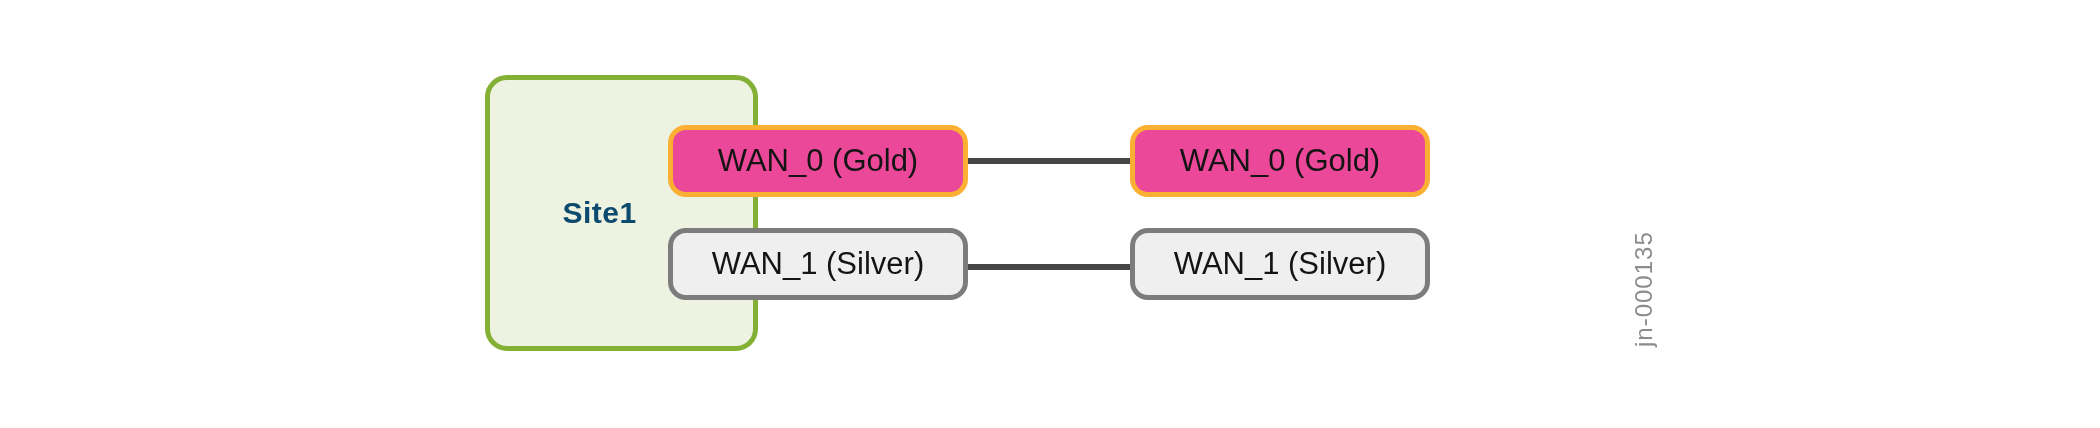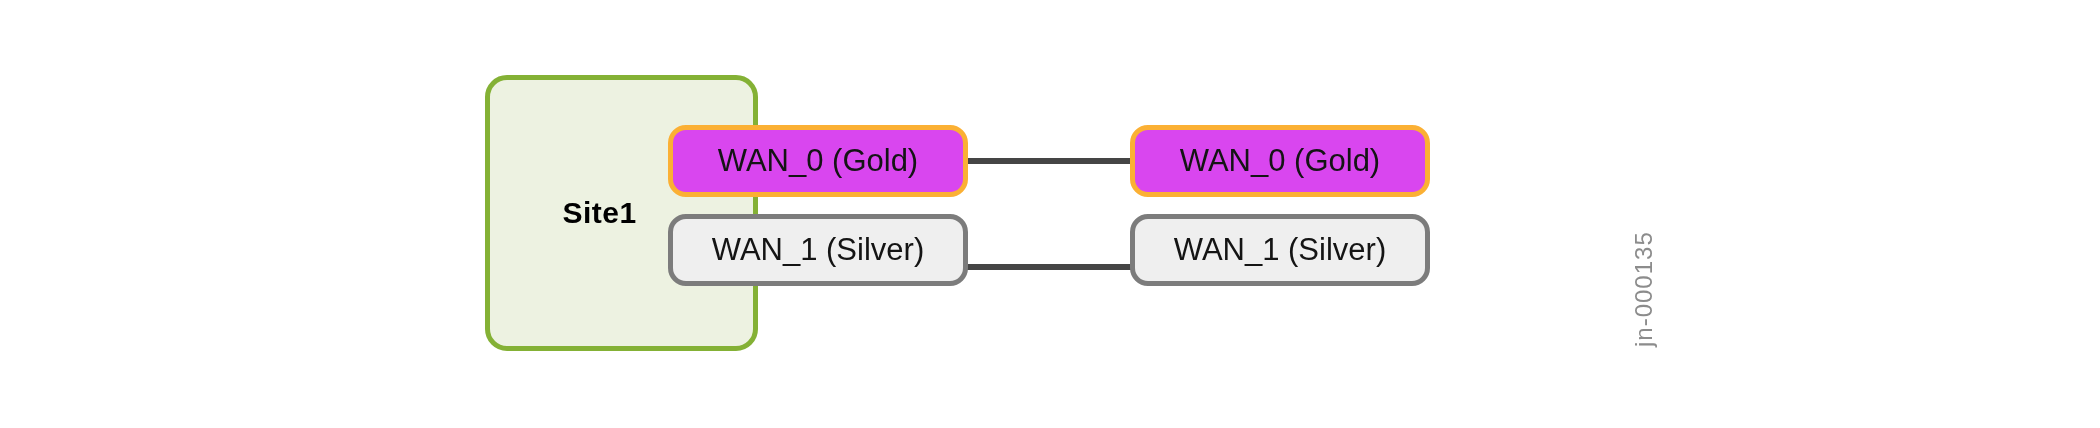--- a/index.html
+++ b/index.html
@@ -27,21 +27,21 @@
     z-index: 1;
     display: flex;
     align-items: center;
     justify-content: center;
   }
   .site--1 { left: 485px; width: 273px; }
   .site--2 { left: 1342px; width: 277px; }
   .site__label {
     font-size: 30px;
     font-weight: bold;
-    color: #000000;
+    color: #0c4a6e;
     letter-spacing: 0.5px;
   }
   .site--1 .site__label { transform: translateX(-22px); }
   .site--2 .site__label { transform: translateX(23px); }
   
   .link-line {
     position: absolute;
     left: 966px;
     width: 166px;
     height: 6px;
@@ -58,26 +58,26 @@
     box-sizing: border-box;
     border-radius: 18px;
     border: 5px solid transparent;
     z-index: 3;
     display: flex;
     align-items: center;
     justify-content: center;
     font-size: 31px;
     color: #141414;
   }
-  .wan--gold   { background: #d946ef; border-color: #fbb034; }
+  .wan--gold   { background: #ec4899; border-color: #fbb034; }
   .wan--silver { background: #efefef; border-color: #7c7c7c; }
   .wan--left  { left: 668px; }
   .wan--right { left: 1130px; }
   .wan--top    { top: 125px; }
-  .wan--bottom { top: 214px; }
+  .wan--bottom { top: 228px; }
   
   .figure-id {
     position: absolute;
     left: 1630px;
     top: 347px;
     width: 120px;
     height: 30px;
     transform: rotate(-90deg);
     transform-origin: 0 0;
     font-size: 24px;

